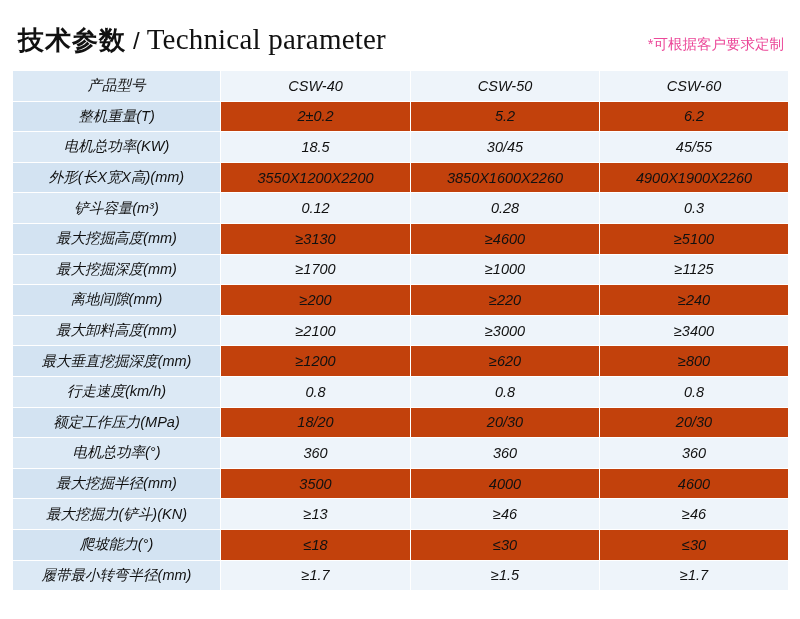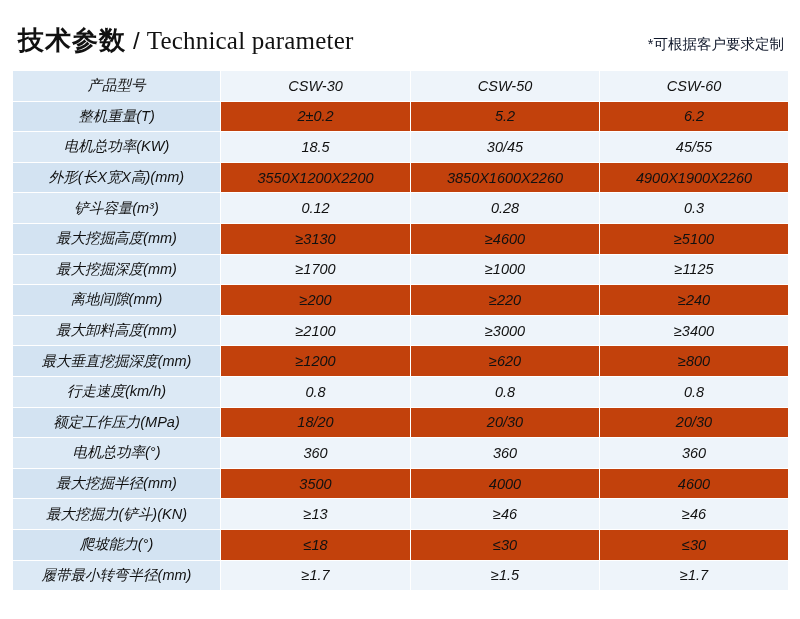--- a/index.html
+++ b/index.html
@@ -41,27 +41,27 @@
     color: #111;
   }
   .title-sep {
     font-size: 24px;
     font-weight: normal;
     color: #111;
     margin: 0 7px;
   }
   .title-en {
     font-family: "Liberation Serif", serif;
-    font-size: 25px;
+    font-size: 29px;
     color: #111;
     letter-spacing: 0.2px;
   }
   .note {
     font-size: 14.5px;
-    color: #0f172a;
+    color: #ec4899;
     padding-bottom: 4px;
     white-space: nowrap;
   }
   table.spec {
     margin-top: 12px;
     width: 776px;
     border-collapse: collapse;
     table-layout: fixed;
     font-style: italic;
   }
@@ -112,21 +112,21 @@
   <table class="spec">
     <colgroup>
       <col class="c-label">
       <col class="c-v1">
       <col class="c-v2">
       <col class="c-v3">
     </colgroup>
     <tbody>
       <tr>
         <td class="label">产品型号</td>
-        <td class="val">CSW-30</td>
+        <td class="val">CSW-40</td>
         <td class="val">CSW-50</td>
         <td class="val">CSW-60</td>
       </tr>
 
       <tr class="alt">
         <td class="label">整机重量(T)</td>
         <td class="val">2±0.2</td>
         <td class="val">5.2</td>
         <td class="val">6.2</td>
       </tr>

